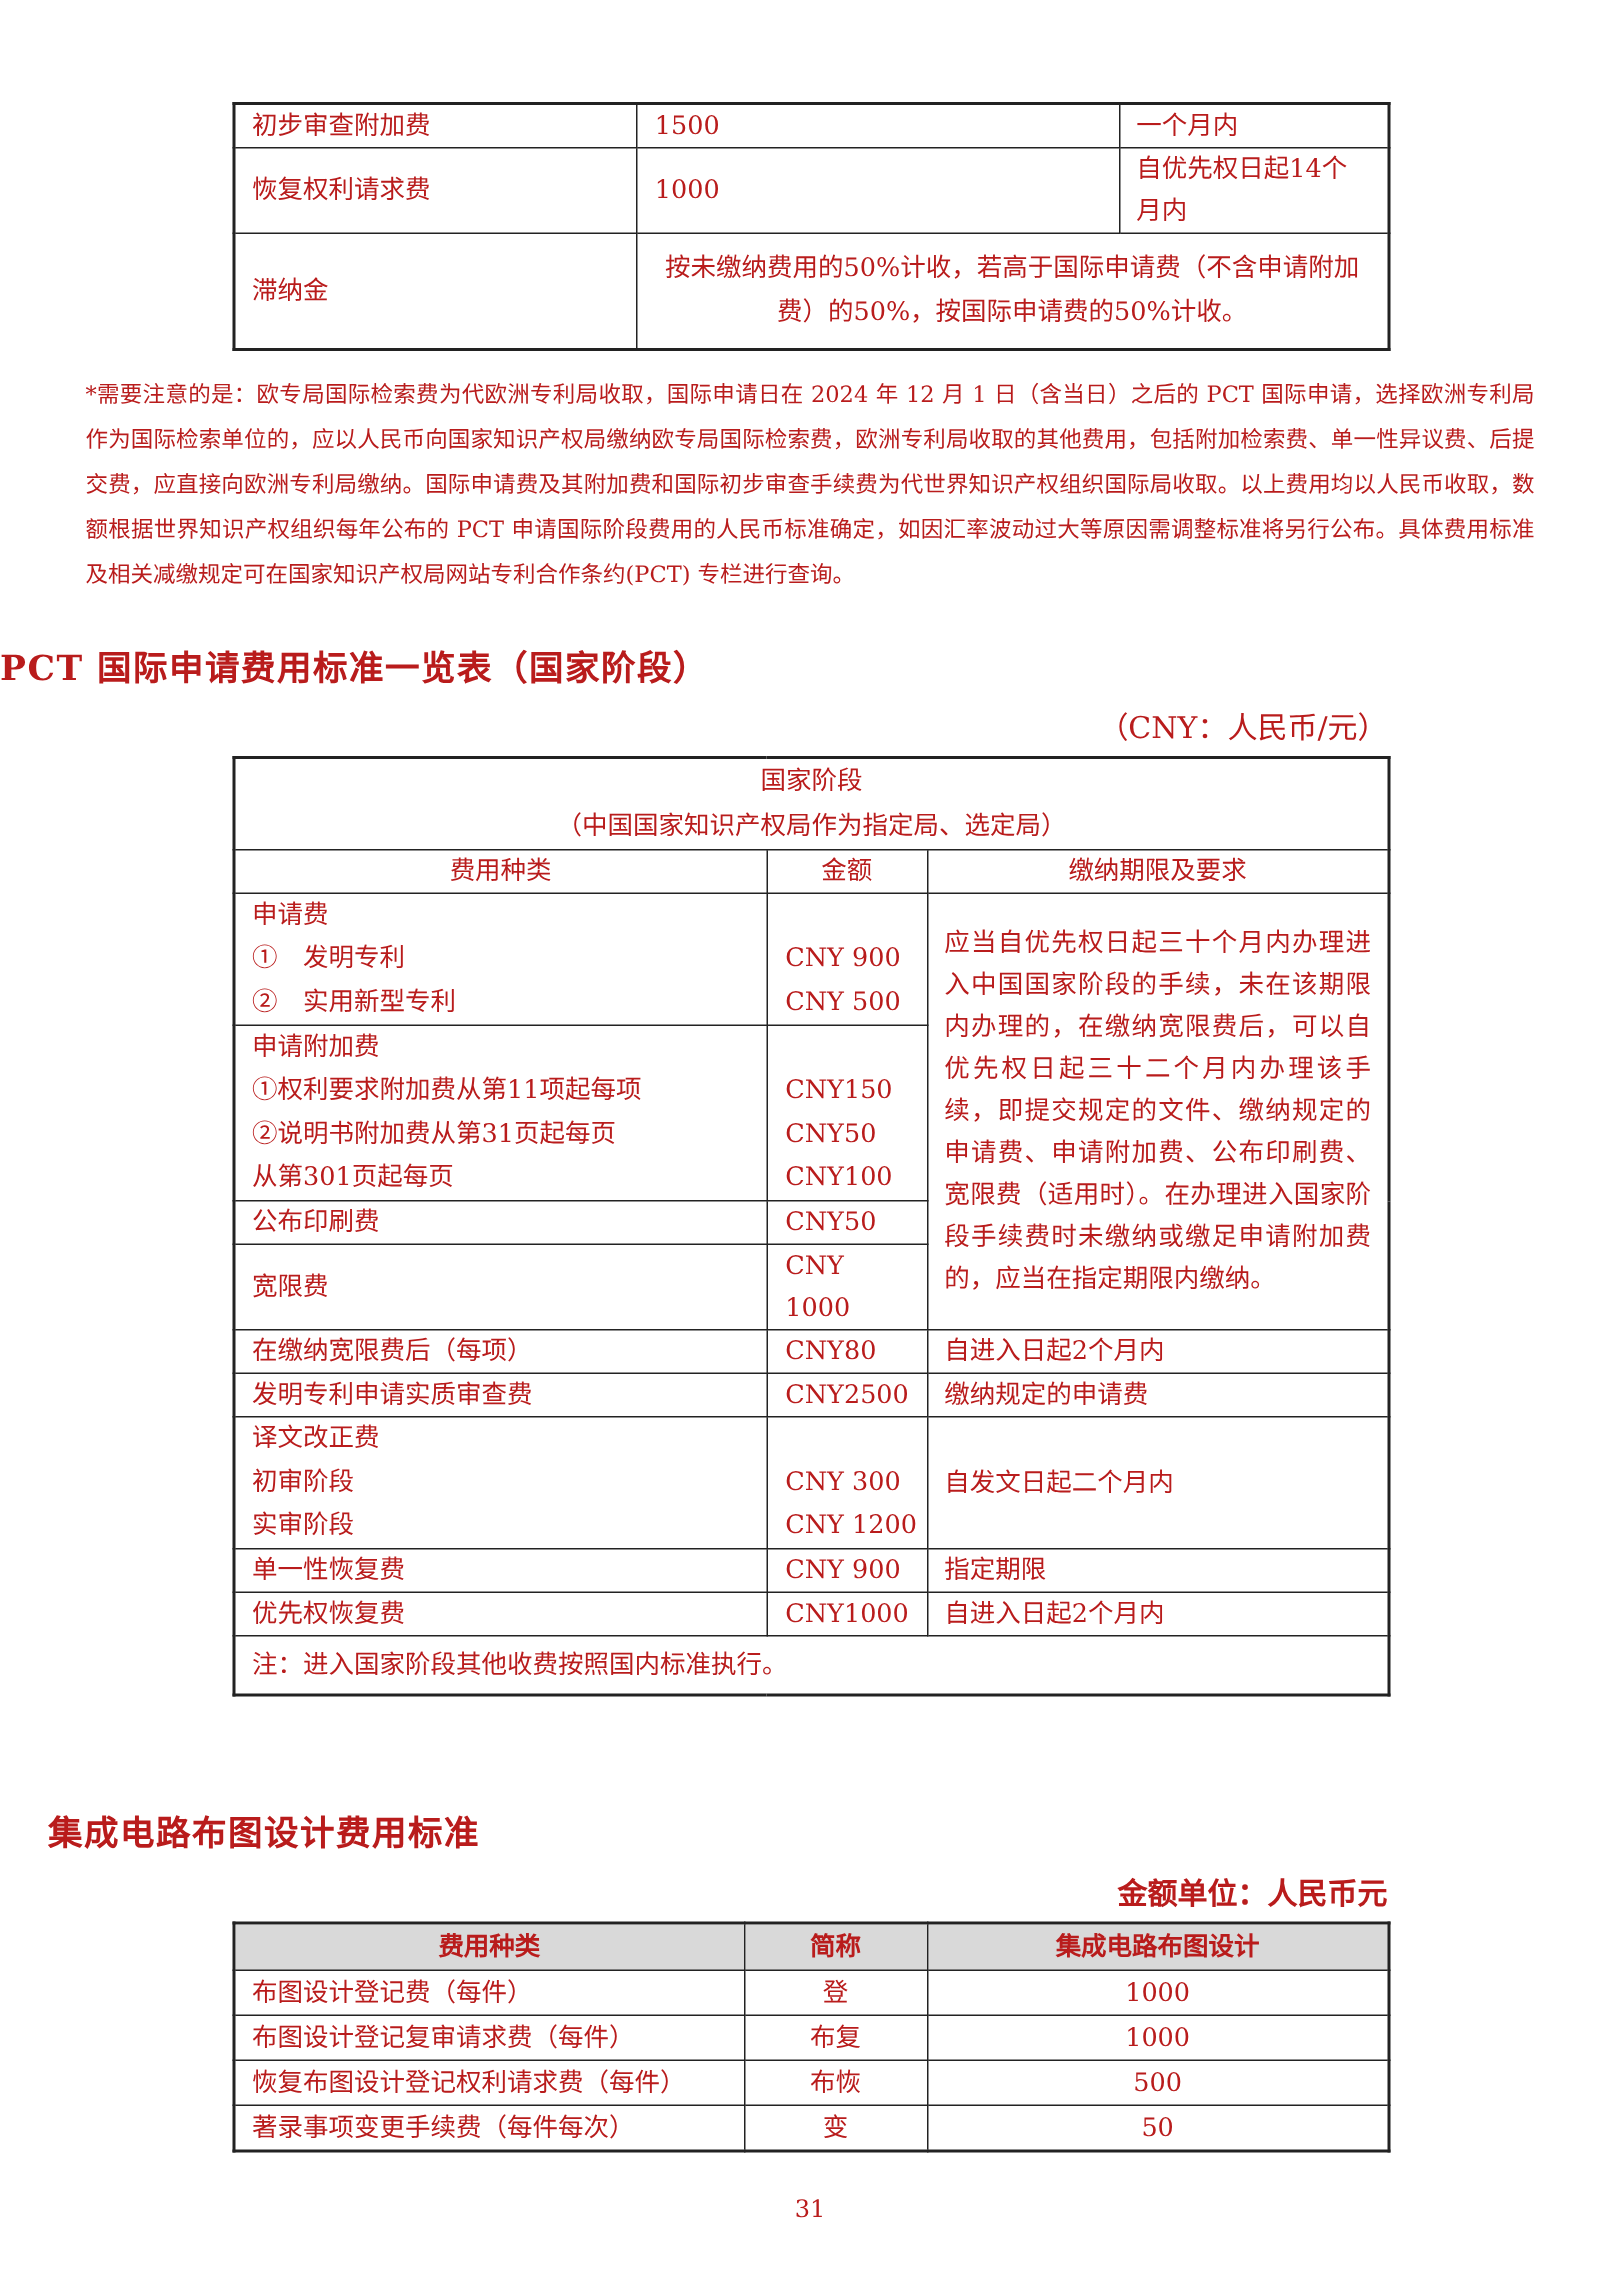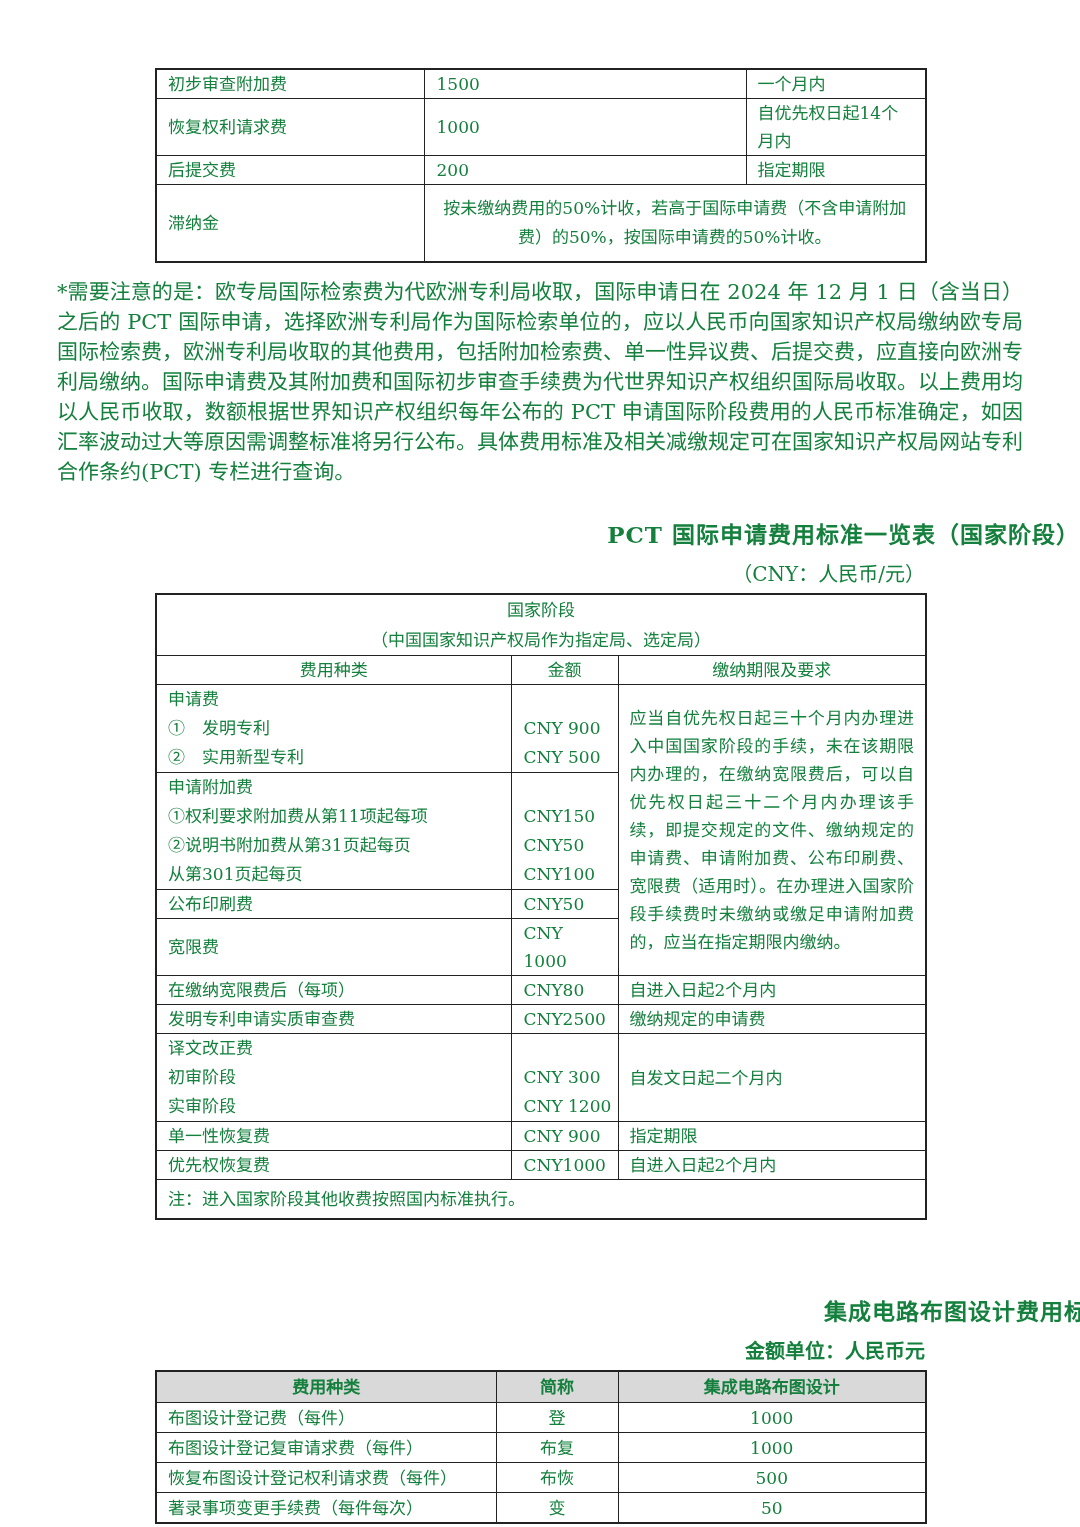--- a/index.html
+++ b/index.html
@@ -1,37 +1,37 @@
 <!DOCTYPE html>
 <html lang="zh-CN"><head>
 <meta charset="utf-8">
 <style>
   html,body{margin:0;padding:0;background:#fff;}
   .page{
-    width:1080px;height:1527px;background:#ffffff;color:#15803d;
+    width:1080px;height:1527px;background:#ffffff;color:#b91c1c;
     font-family:"DejaVu Serif","Liberation Serif",serif;
     font-size:17px;position:relative;overflow:hidden;
   }
   .tbl{
     width:770px;margin-left:155px;border-collapse:collapse;table-layout:fixed;
   }
   .tbl td,.tbl th{
     border:1px solid #222;padding:0 11px;font-weight:normal;
     font-size:17px;line-height:28px;overflow:hidden;
   }
   .tbl{border:2px solid #222;}
   td.center,th.center{text-align:center;}
   td.amount{padding-left:12px;}
   .lines div{line-height:29px;min-height:29px;white-space:nowrap;}
   .note{
     width:966px;margin:14px 57px 0 57px;text-align:justify;
-    font-size:21px;line-height:30px;
+    font-size:15px;line-height:30px;
   }
   .doc-title{
-    width:100%;text-align:right;font-weight:bold;font-size:23px;
+    width:100%;text-align:left;font-weight:bold;font-size:23px;
     letter-spacing:1px;line-height:32px;
   }
   .title-1{margin-top:32px;}
   .title-2{margin-top:76px;padding-left:32px;}
   .unit-note{
     width:770px;margin:12px 0 8px 155px;text-align:right;font-size:20px;line-height:22px;
   }
   .unit-note.bold{font-weight:bold;}
   .pct-head-merged{height:60px;text-align:center;font-weight:bold;}
   .pct-head-merged div{line-height:30px;}
@@ -65,25 +65,20 @@
         <tr class="row-s">
       <td>初步审查附加费</td>
       <td class="amount">1500</td>
       <td>一个月内</td>
     </tr>
     <tr class="row-s">
       <td>恢复权利请求费</td>
       <td class="amount">1000</td>
       <td>自优先权日起14个月内</td>
     </tr>
-    <tr class="row-s">
-      <td>后提交费</td>
-      <td class="amount">200</td>
-      <td>指定期限</td>
-    </tr>
     <tr style="height:77px">
       <td>滞纳金</td>
       <td colspan="2" style="line-height:29px;padding:9px 16px;white-space:normal;text-align:center;">按未缴纳费用的50%计收，若高于国际申请费（不含申请附加费）的50%，按国际申请费的50%计收。</td>
     </tr>
   </tbody>
     </table>
 
   <p class="note">*需要注意的是：欧专局国际检索费为代欧洲专利局收取，国际申请日在 2024 年 12 月 1 日（含当日）之后的 PCT 国际申请，选择欧洲专利局作为国际检索单位的，应以人民币向国家知识产权局缴纳欧专局国际检索费，欧洲专利局收取的其他费用，包括附加检索费、单一性异议费、后提交费，应直接向欧洲专利局缴纳。国际申请费及其附加费和国际初步审查手续费为代世界知识产权组织国际局收取。以上费用均以人民币收取，数额根据世界知识产权组织每年公布的 PCT 申请国际阶段费用的人民币标准确定，如因汇率波动过大等原因需调整标准将另行公布。具体费用标准及相关减缴规定可在国家知识产权局网站专利合作条约(PCT) 专栏进行查询。</p>
 
   <div class="doc-title title-1">PCT 国际申请费用标准一览表（国家阶段）</div>

